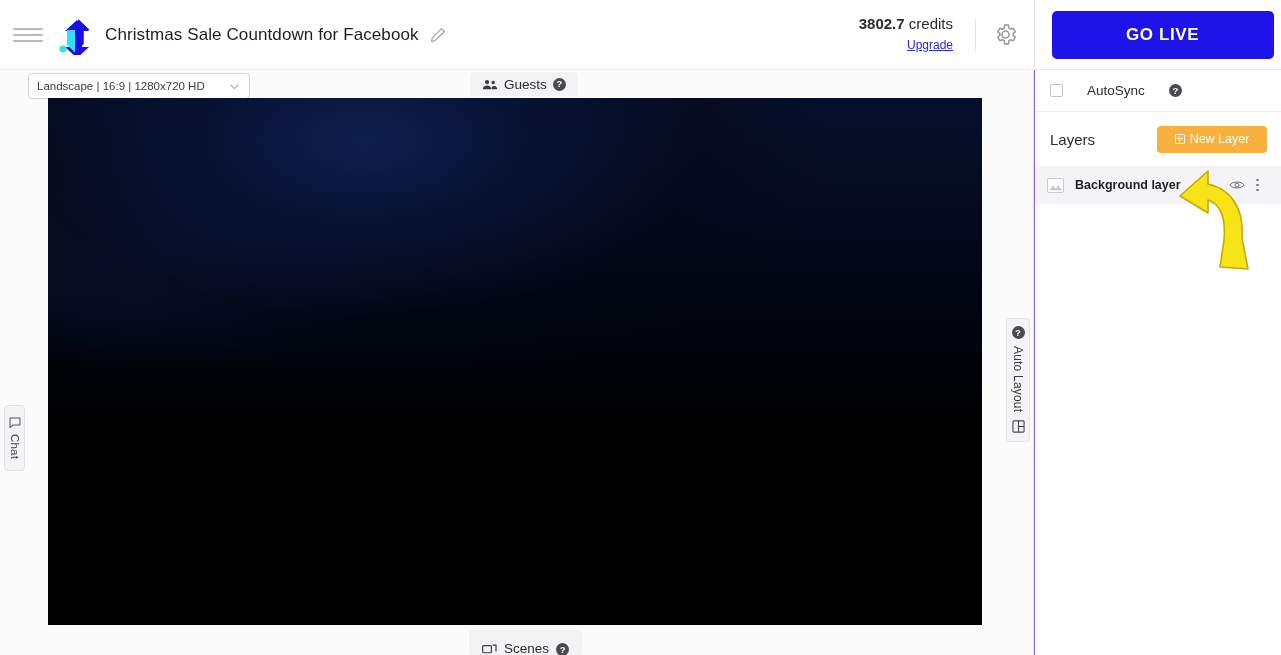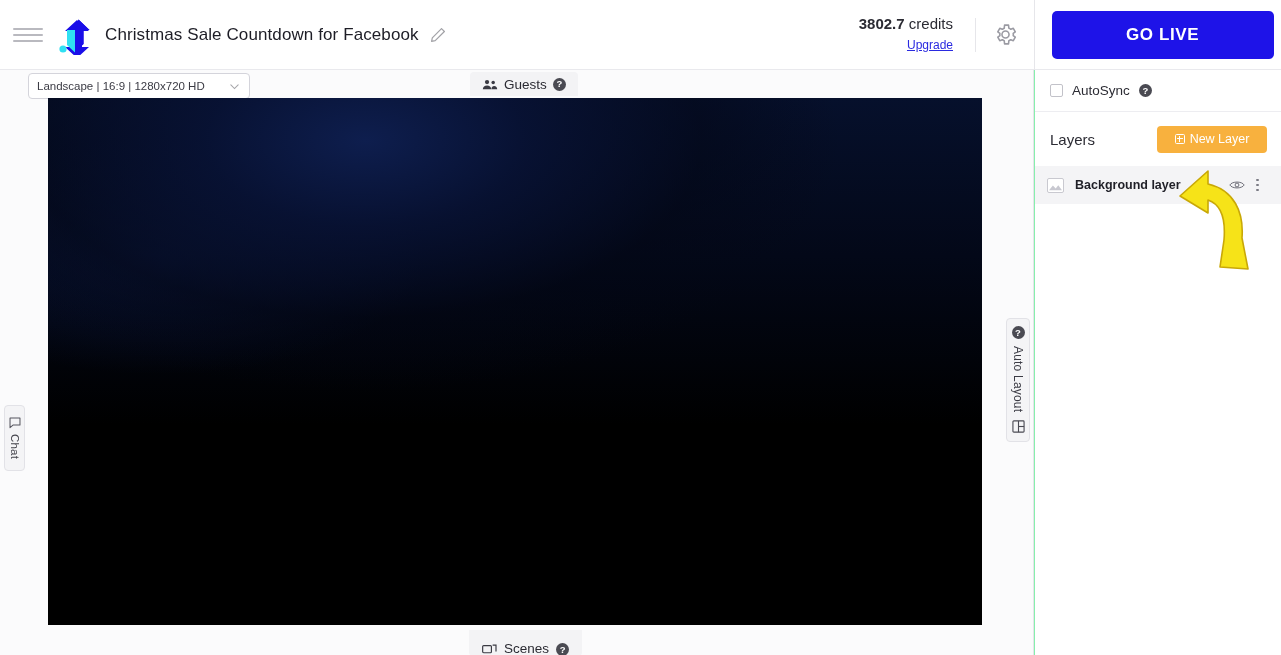--- a/index.html
+++ b/index.html
@@ -2,21 +2,21 @@
 <html><head>
 <meta charset="utf-8">
 <style>
   * { box-sizing: border-box; margin: 0; padding: 0; }
   html, body {
     width: 1281px; height: 655px;
     font-family: "Liberation Sans", sans-serif;
     background: #ffffff;
     overflow: hidden;
   }
-  #app { position: relative; width: 1281px; height: 655px; background:#86efac; }
+  #app { position: relative; width: 1281px; height: 655px; background:#8b5cf6; }
 
   
   .topbar {
     position: absolute; top:0; left:0; width:1281px; height:70px;
     background:#ffffff; border-bottom:1px solid #e9e9ed;
     display:flex; align-items:center;
   }
   .hamburger {
     width:30px; height:30px; margin-left:13px;
     display:flex; flex-direction:column; justify-content:center; gap:4px;
@@ -114,21 +114,21 @@
   }
   .autolayout-tab .vlabel {
     writing-mode:vertical-rl; font-size:12px; color:#3b3b44; letter-spacing:.2px;
   }
 
   
   .rpanel {
     position:absolute; top:70px; left:1035px; width:246px; height:585px; background:#fff;
   }
   .autosync-row {
-    height:42px; display:flex; align-items:center; gap:9px; padding-left:15px;
+    height:42px; display:flex; align-items:center; gap:24px; padding-left:15px;
     border-bottom:1px solid #ededf1;
   }
   .checkbox {
     width:13px; height:13px; border:1.4px solid #c2c2c9; border-radius:2px; background:#fff;
     cursor:pointer; flex:none;
   }
   .autosync-label { font-size:13.5px; color:#2c2c34; }
 
   .layers-row {
     height:54px; display:flex; align-items:center; padding:0 14px 0 15px;

